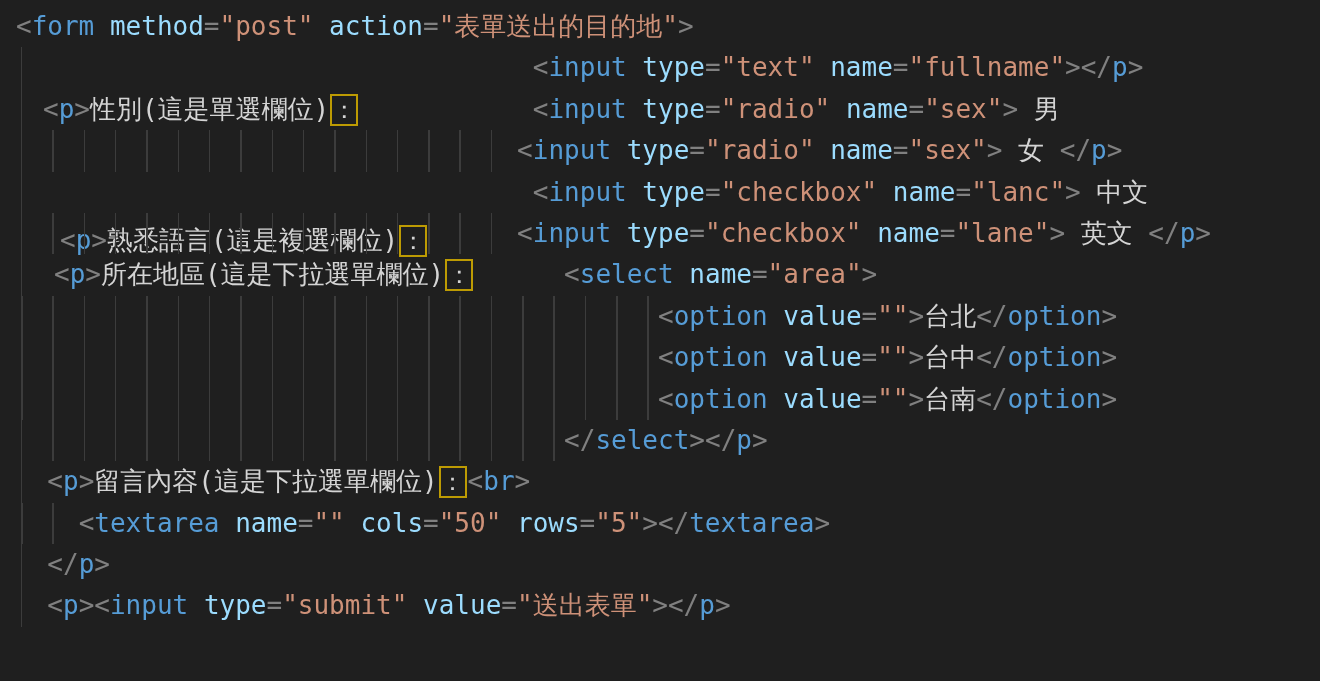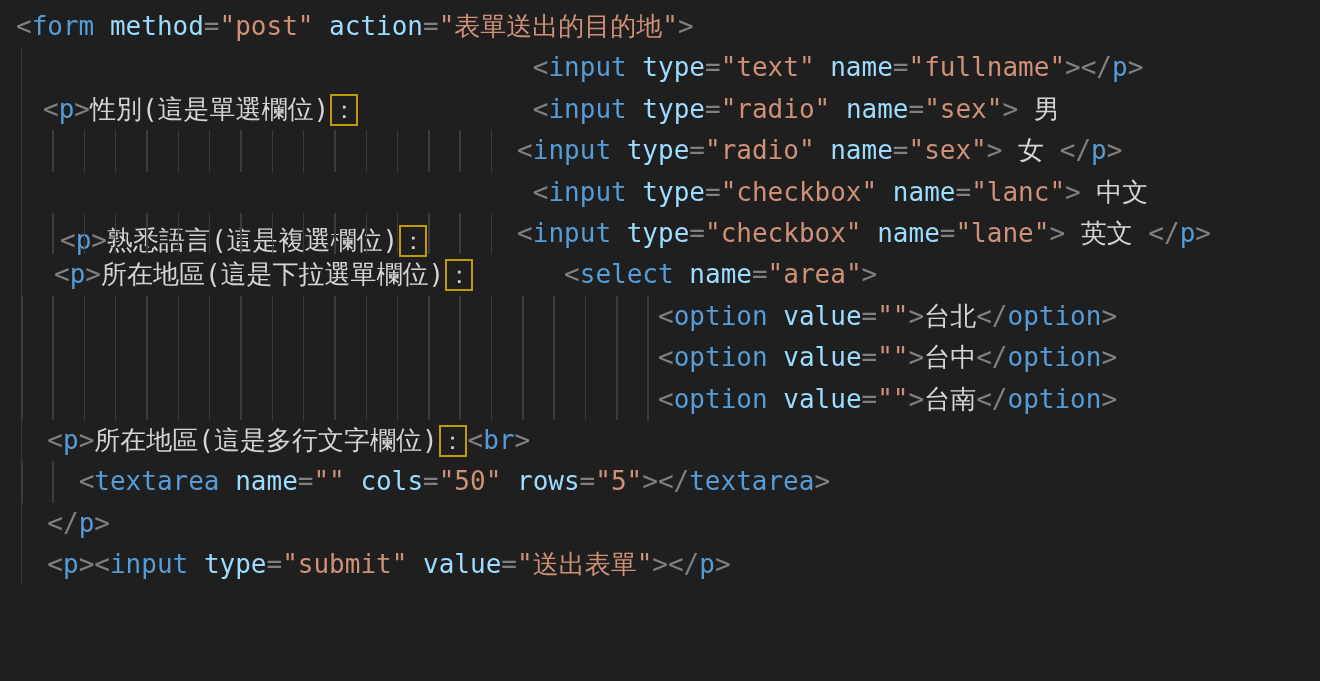--- a/index.html
+++ b/index.html
@@ -77,22 +77,26 @@
     </div>
     <div class="line">
       <span class="gl" style="width: 642.06px;"></span>
       <span class="chunk" style="left: 658.06px;"><span class="tk punct">&lt;</span><span class="tk tag">option</span><span class="tk text"> </span><span class="tk attr">value</span><span class="tk punct">=</span><span class="tk str">""</span><span class="tk punct">&gt;</span><span class="tk text">台中</span><span class="tk punct">&lt;/</span><span class="tk tag">option</span><span class="tk punct">&gt;</span></span>
     </div>
     <div class="line">
       <span class="gl" style="width: 642.06px;"></span>
       <span class="chunk" style="left: 658.06px;"><span class="tk punct">&lt;</span><span class="tk tag">option</span><span class="tk text"> </span><span class="tk attr">value</span><span class="tk punct">=</span><span class="tk str">""</span><span class="tk punct">&gt;</span><span class="tk text">台南</span><span class="tk punct">&lt;/</span><span class="tk tag">option</span><span class="tk punct">&gt;</span></span>
     </div>
     <div class="line">
+      <span class="gl" style="width: 548.1px;"></span>
+      <span class="chunk" style="left: 564.1px;"><span class="tk punct">&lt;/</span><span class="tk tag">select</span><span class="tk punct">&gt;</span><span class="tk punct">&lt;/</span><span class="tk tag">p</span><span class="tk punct">&gt;</span></span>
+    </div>
+    <div class="line">
       <span class="gl" style="width: 31.32px;"></span>
-      <span class="chunk" style="left: 47.32px;"><span class="tk punct">&lt;</span><span class="tk tag">p</span><span class="tk punct">&gt;</span><span class="tk text">所在地區(這是多行文字欄位)</span><span class="tk ubox">：</span><span class="tk punct">&lt;</span><span class="tk tag">br</span><span class="tk punct">&gt;</span></span>
+      <span class="chunk" style="left: 47.32px;"><span class="tk punct">&lt;</span><span class="tk tag">p</span><span class="tk punct">&gt;</span><span class="tk text">留言內容(這是下拉選單欄位)</span><span class="tk ubox">：</span><span class="tk punct">&lt;</span><span class="tk tag">br</span><span class="tk punct">&gt;</span></span>
     </div>
     <div class="line">
       <span class="gl" style="width: 62.64px;"></span>
       <span class="chunk" style="left: 78.64px;"><span class="tk punct">&lt;</span><span class="tk tag">textarea</span><span class="tk text"> </span><span class="tk attr">name</span><span class="tk punct">=</span><span class="tk str">""</span><span class="tk text"> </span><span class="tk attr">cols</span><span class="tk punct">=</span><span class="tk str">"50"</span><span class="tk text"> </span><span class="tk attr">rows</span><span class="tk punct">=</span><span class="tk str">"5"</span><span class="tk punct">&gt;</span><span class="tk punct">&lt;/</span><span class="tk tag">textarea</span><span class="tk punct">&gt;</span></span>
     </div>
     <div class="line">
       <span class="gl" style="width: 31.32px;"></span>
       <span class="chunk" style="left: 47.32px;"><span class="tk punct">&lt;/</span><span class="tk tag">p</span><span class="tk punct">&gt;</span></span>
     </div>
     <div class="line">

